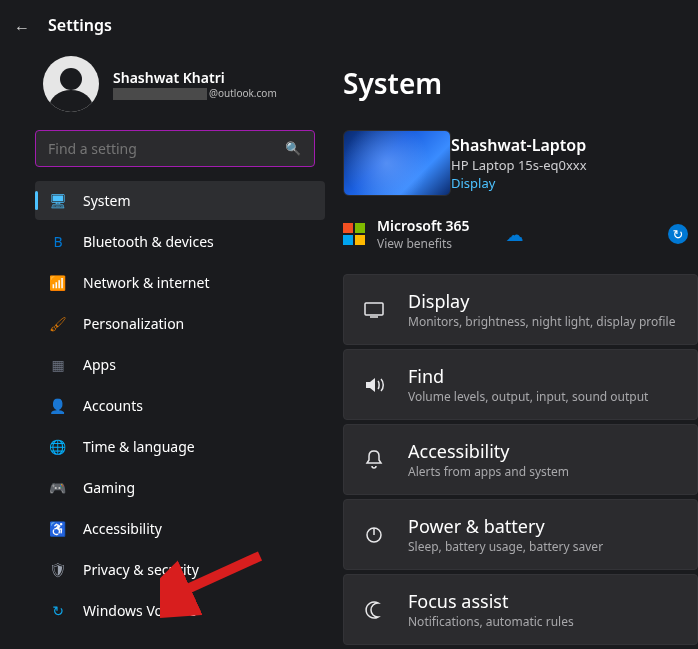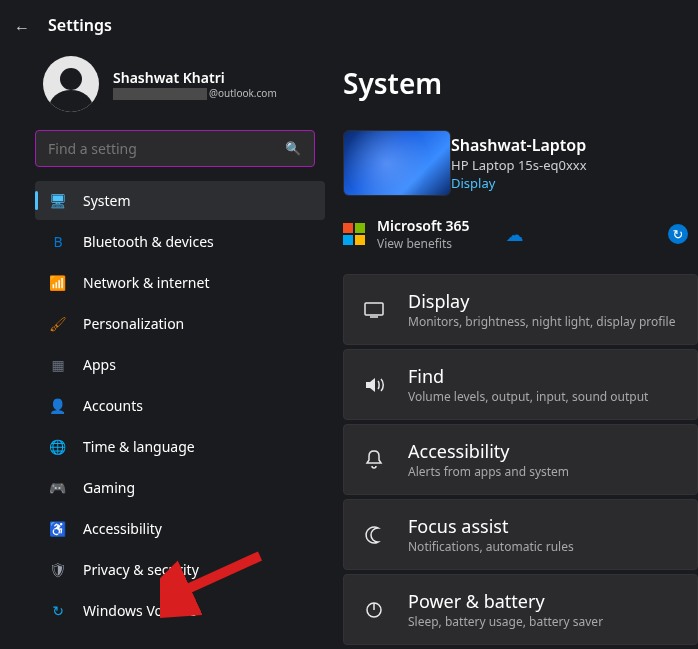--- a/index.html
+++ b/index.html
@@ -189,38 +189,38 @@
             </svg>
           </div>
     <div>
             <div class="card-title">Accessibility</div>
     <div class="card-sub">Alerts from apps and system</div>
           </div>
         </div>
         <div class="card">
           <div class="card-icon">
             <svg width="18" height="18" viewBox="0 0 18 18" fill="none" stroke="currentColor" stroke-width="1.5">
+              <circle cx="9" cy="9" r="7"></circle>
+              <line x1="9" y1="2" x2="9" y2="9"></line>
+            </svg>
+          </div>
+    <div>
+            <div class="card-title">Power &amp; battery</div>
+    <div class="card-sub">Sleep, battery usage, battery saver</div>
+          </div>
+        </div>
+        <div class="card">
+          <div class="card-icon">
+            <svg width="18" height="18" viewBox="0 0 18 18" fill="none" stroke="currentColor" stroke-width="1.5">
               <path d="M13 2a8 8 0 100 14 7 7 0 010-14z"></path>
             </svg>
           </div>
     <div>
             <div class="card-title">Focus assist</div>
     <div class="card-sub">Notifications, automatic rules</div>
-          </div>
-        </div>
-        <div class="card">
-          <div class="card-icon">
-            <svg width="18" height="18" viewBox="0 0 18 18" fill="none" stroke="currentColor" stroke-width="1.5">
-              <circle cx="9" cy="9" r="7"></circle>
-              <line x1="9" y1="2" x2="9" y2="9"></line>
-            </svg>
-          </div>
-    <div>
-            <div class="card-title">Power &amp; battery</div>
-    <div class="card-sub">Sleep, battery usage, battery saver</div>
           </div>
         </div>
       </div>
   </main>
 </div>
 
 <svg class="arrow-overlay" width="110" height="70">
   <defs>
       <marker id="ah" markerWidth="10" markerHeight="10" refX="2" refY="3" orient="auto">
     <path d="M0,0 L0,6 L8,3 z" fill="#d81e1e"></path>

